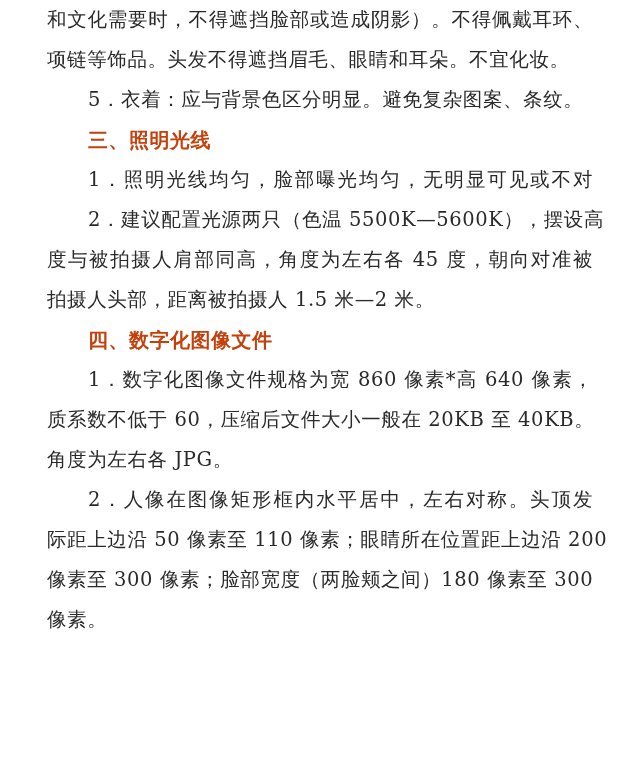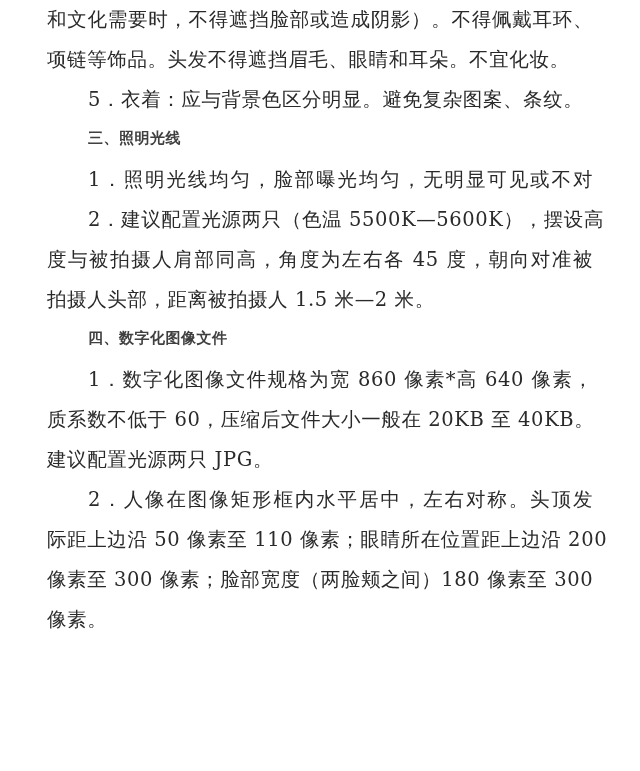--- a/index.html
+++ b/index.html
@@ -7,35 +7,35 @@
   .page {
     position: absolute; left: 47px; top: 0; width: 546px;
     font-family: "DejaVu Serif", "Liberation Serif", serif;
     color: #2a2a2a;
     font-size: 19.5px;
     line-height: 40px;
   }
   .line { height: 40px; white-space: nowrap; text-align: justify; text-align-last: justify; letter-spacing: 0.6px; }
   .line.last { text-align-last: left; }
   .indent { padding-left: 41px; }
-  .heading { font-family: Liberation Mono, monospace; font-weight: bold; font-size: 15px; color: #404040; letter-spacing: 0.5px; text-align-last: left; }
+  .heading { font-family: Liberation Sans, sans-serif; font-weight: bold; font-size: 20px; color: #c2410c; letter-spacing: 0.5px; text-align-last: left; }
 </style>
 </head>
 <body>
 
 <div class="page">
   <div class="line">和文化需要时，不得遮挡脸部或造成阴影）。不得佩戴耳环、</div>
   <div class="line last">项链等饰品。头发不得遮挡眉毛、眼睛和耳朵。不宜化妆。</div>
   <div class="line indent last">5．衣着：应与背景色区分明显。避免复杂图案、条纹。</div>
   <div class="line indent heading">三、照明光线</div>
   <div class="line indent">1．照明光线均匀，脸部曝光均匀，无明显可见或不对</div>
   <div class="line indent">2．建议配置光源两只（色温 5500K—5600K），摆设高</div>
   <div class="line">度与被拍摄人肩部同高，角度为左右各 45 度，朝向对准被</div>
   <div class="line last">拍摄人头部，距离被拍摄人 1.5 米—2 米。</div>
   <div class="line indent heading">四、数字化图像文件</div>
   <div class="line indent">1．数字化图像文件规格为宽 860 像素*高 640 像素，</div>
   <div class="line">质系数不低于 60，压缩后文件大小一般在 20KB 至 40KB。</div>
-  <div class="line last">建议配置光源两只 JPG。</div>
+  <div class="line last">角度为左右各 JPG。</div>
   <div class="line indent">2．人像在图像矩形框内水平居中，左右对称。头顶发</div>
   <div class="line">际距上边沿 50 像素至 110 像素；眼睛所在位置距上边沿 200</div>
   <div class="line">像素至 300 像素；脸部宽度（两脸颊之间）180 像素至 300</div>
   <div class="line last">像素。</div>
 </div>
 
 </body></html>

